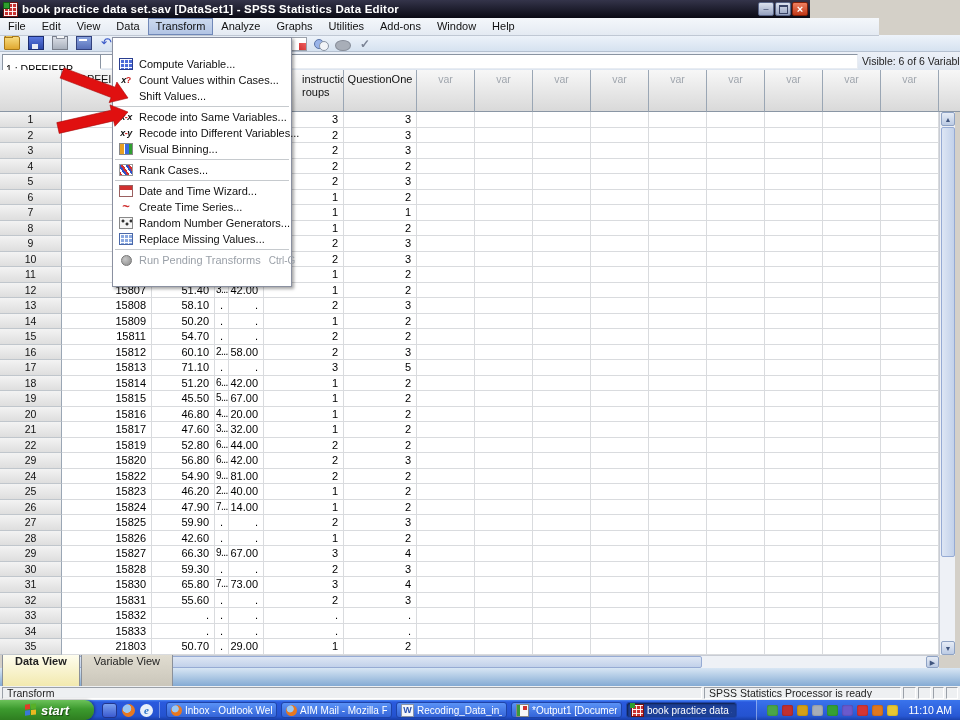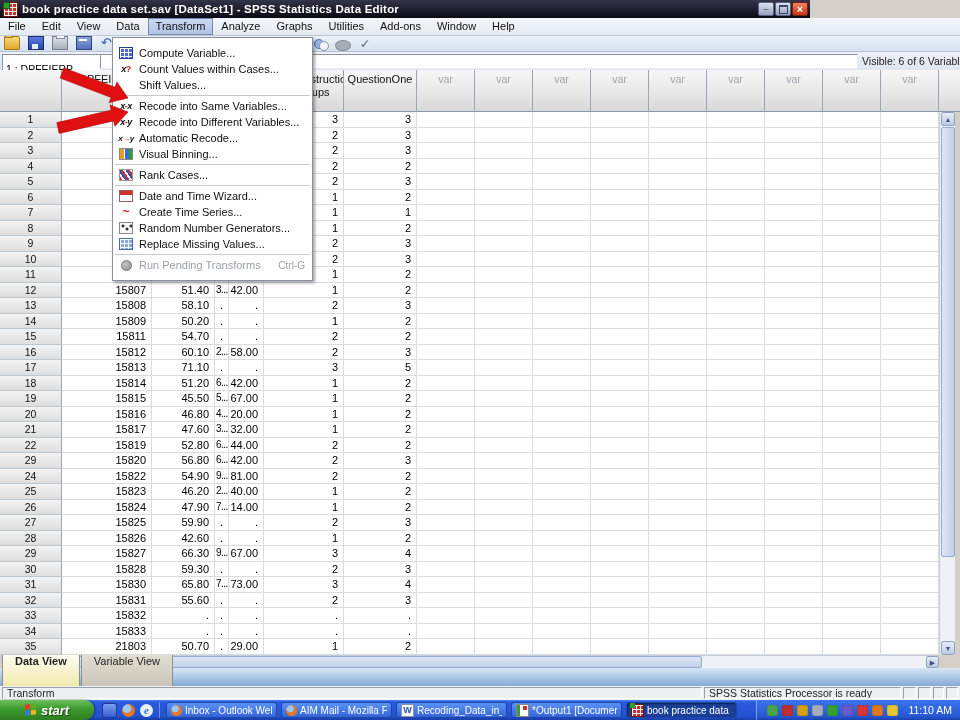--- a/index.html
+++ b/index.html
@@ -18,21 +18,21 @@
   .app-icon::after{content:"";position:absolute;left:-1px;top:-1px;width:5px;height:5px;background:#2e9e2e;border:1px solid #click;border:1px solid #145a14}
   .title-text{color:#fff;font-weight:bold;font-size:11.5px;letter-spacing:.2px;white-space:nowrap}
   .win-btns{margin-left:auto;display:flex;gap:1px;padding-right:2px}
   .wb{width:16px;height:14px;box-sizing:border-box;border-radius:2px;
       display:flex;align-items:center;justify-content:center;color:#fff;font-size:9px;line-height:9px}
   .wb.min,.wb.max{background:linear-gradient(#dce2ee,#96a2c0);border:1px solid #5a6688;color:#3a4466}
   .wb.close{background:linear-gradient(#f08060,#c03818);border:1px solid #842008;font-weight:bold;font-size:11px}
   .wb.max i{display:block;width:7px;height:6px;border:1px solid #3a4466;border-top-width:2px;font-style:normal}
 
   
-  .menubar{left:0;top:18px;width:960px;height:17px;background:linear-gradient(#f4f7fb,#e4eaf2);
+  .menubar{left:0;top:18px;width:879px;height:17px;background:linear-gradient(#f4f7fb,#e4eaf2);
     border-bottom:1px solid #c0c8d4;display:flex;align-items:flex-start;z-index:10}
   .mb-item{padding:1px 8px;height:15px;line-height:14px;color:#111}
   .mb-item.active{background:linear-gradient(#ccd9ee,#b2c4e4);border:1px solid #7088b8;padding:0 7px}
 
   
   .toolbar{left:0;top:35px;width:960px;height:17px;background:linear-gradient(#eef3fa,#d6e2f0);
     border-bottom:1px solid #b4c0d0;display:flex;align-items:center;gap:8px;padding-left:4px;box-sizing:border-box}
   .ic{display:inline-block;width:14px;height:12px;position:relative;flex:none}
   .ic-open-folder-icon{background:linear-gradient(#f8dc80,#e0a830);border:1px solid #a87818;border-radius:1px 2px 1px 1px}
   .ic-open-folder-icon::before{content:"";position:absolute;left:0;top:-3px;width:6px;height:2px;background:#e8c050;border:1px solid #a87818}
@@ -107,22 +107,22 @@
 
   
   .statusbar{left:0;top:686px;width:960px;height:14px;background:#eef0f2;display:flex;gap:2px;box-sizing:border-box;padding:1px 2px}
   .sbpanel{box-sizing:border-box;border:1px solid;border-color:#9aa0a8 #fff #fff #9aa0a8;
     font-size:10.5px;line-height:11px;padding:0 4px;color:#222;white-space:nowrap;overflow:hidden}
   .sb-left{width:704px}
   .sb-ready{width:198px}
   .sb-s1{width:13px}.sb-s2{width:13px}.sb-s3{width:11px}.sb-s4{width:12px}
 
   
-  .menu-popup{left:112px;top:37px;width:201px;background:#fff;border:1px solid #8a90a0;
-    box-shadow:2px 2px 3px rgba(0,0,0,.35);z-index:50;padding:7px 0;box-sizing:border-box}
+  .menu-popup{left:112px;top:37px;width:180px;background:#fff;border:1px solid #8a90a0;
+    box-shadow:2px 2px 3px rgba(0,0,0,.35);z-index:50;padding:18px 0;box-sizing:border-box}
   .tm-item{display:flex;align-items:center;height:16px;font-size:11px;padding:0 7px 0 4px;color:#101010;white-space:nowrap}
   .tm-item.disabled{color:#9aa0a8}
   .tm-ic{width:18px;margin-right:4px;flex:none;display:flex;justify-content:center;align-items:center;height:14px}
   .tm-shortcut{margin-left:auto;font-size:10px;padding-left:8px}
   .menu-sep{border-top:1px solid #c6cacE;margin:2px 2px}
   .mi{display:inline-block;width:14px;height:12px;box-sizing:border-box}
   .mi-grid{background-color:#4a6ad8;border:1px solid #2a3e90;
     background-image:linear-gradient(rgba(255,255,255,.95) 1px,transparent 1px),linear-gradient(90deg,rgba(255,255,255,.95) 1px,transparent 1px);background-size:4px 4px}
   .mi-miss{background-color:#8aa8e0;border:1px solid #4a68a8;
     background-image:linear-gradient(rgba(255,255,255,.95) 1px,transparent 1px),linear-gradient(90deg,rgba(255,255,255,.95) 1px,transparent 1px);background-size:4px 4px}
@@ -941,26 +941,20 @@
       <span class="tm-label">Recode into Same Variables...</span>
     </div>
     <div class="tm-item">
       <span class="tm-ic">
         <span class="mi mi-txt"><i>x</i><b>-</b><i>y</i></span>
       </span>
       <span class="tm-label">Recode into Different Variables...</span>
     </div>
     <div class="tm-item">
       <span class="tm-ic">
-        <span class="mi mi-txt sm"><i>x</i><b>→</b><i>y</i></span>
-      </span>
-      <span class="tm-label">Automatic Recode...</span>
-    </div>
-    <div class="tm-item">
-      <span class="tm-ic">
         <span class="mi mi-bin"></span>
       </span>
       <span class="tm-label">Visual Binning...</span>
     </div>
     <div class="menu-sep"></div>
     <div class="tm-item">
       <span class="tm-ic">
         <span class="mi mi-rank"></span>
       </span>
       <span class="tm-label">Rank Cases...</span>

